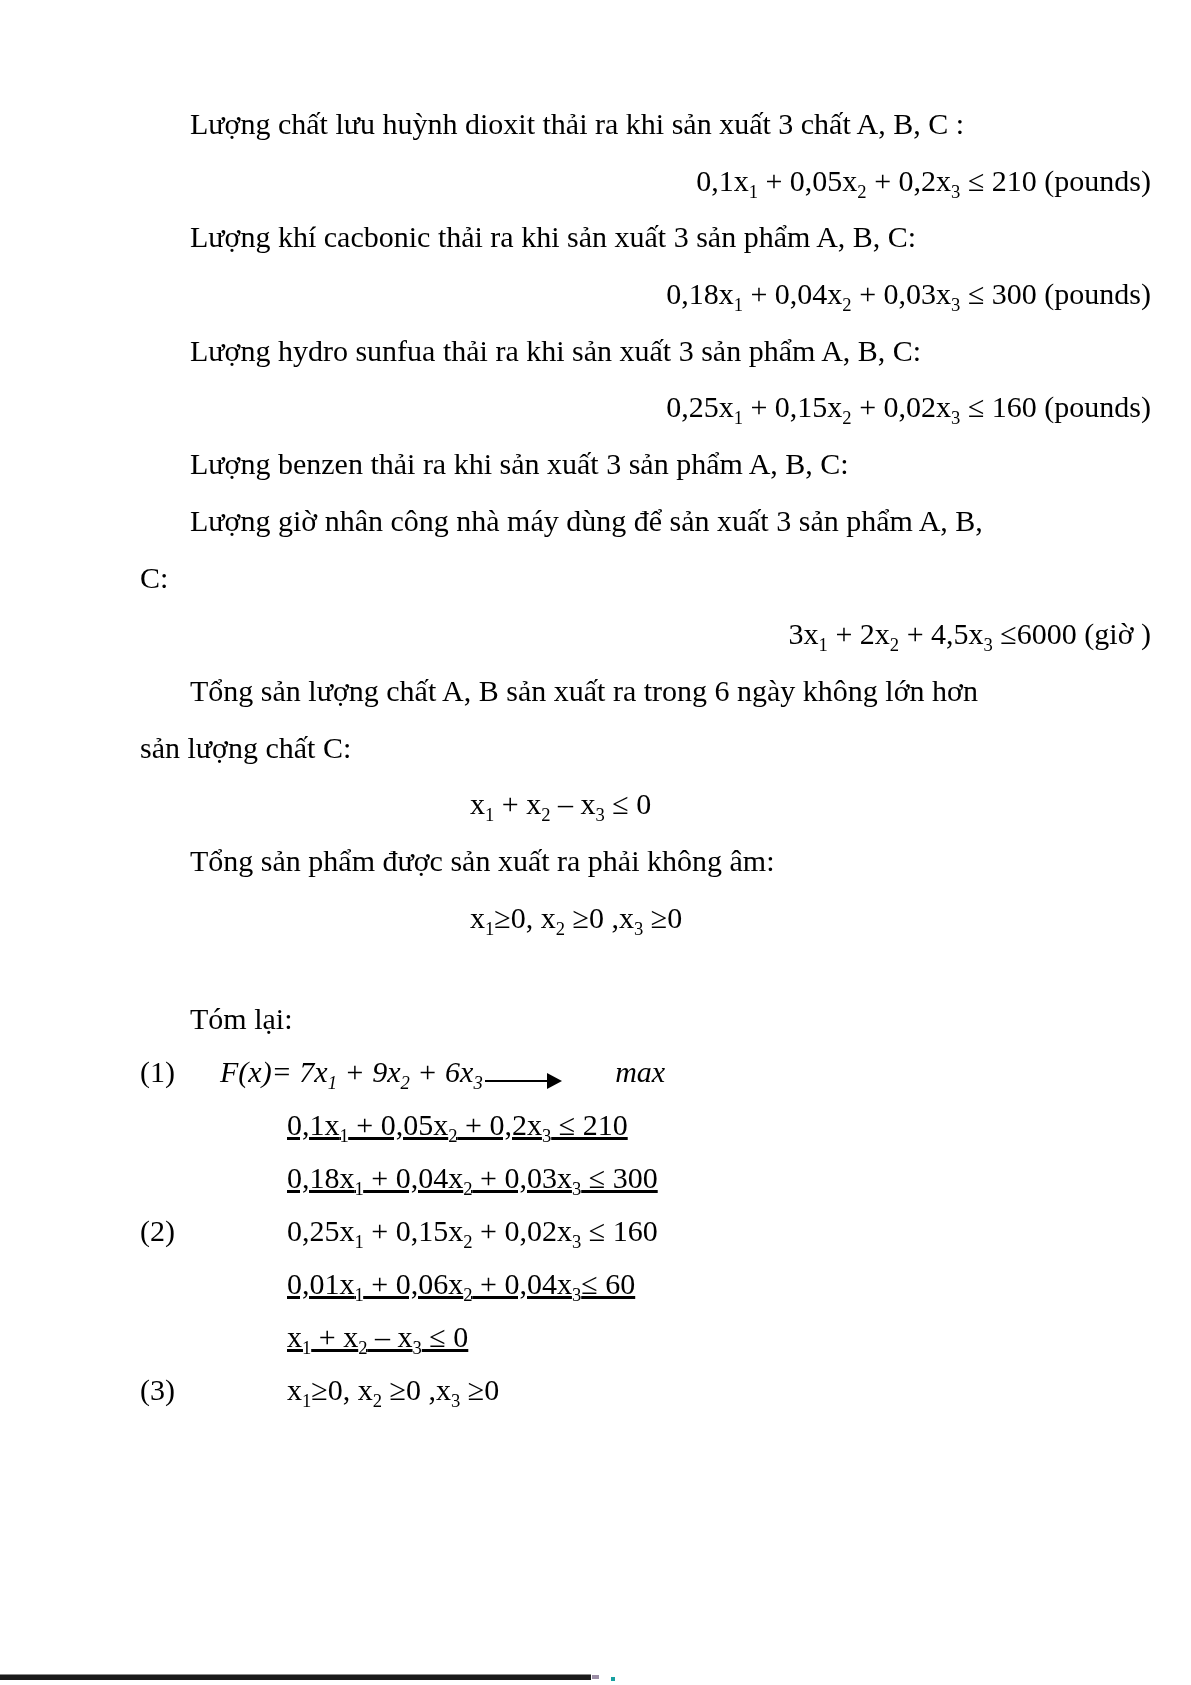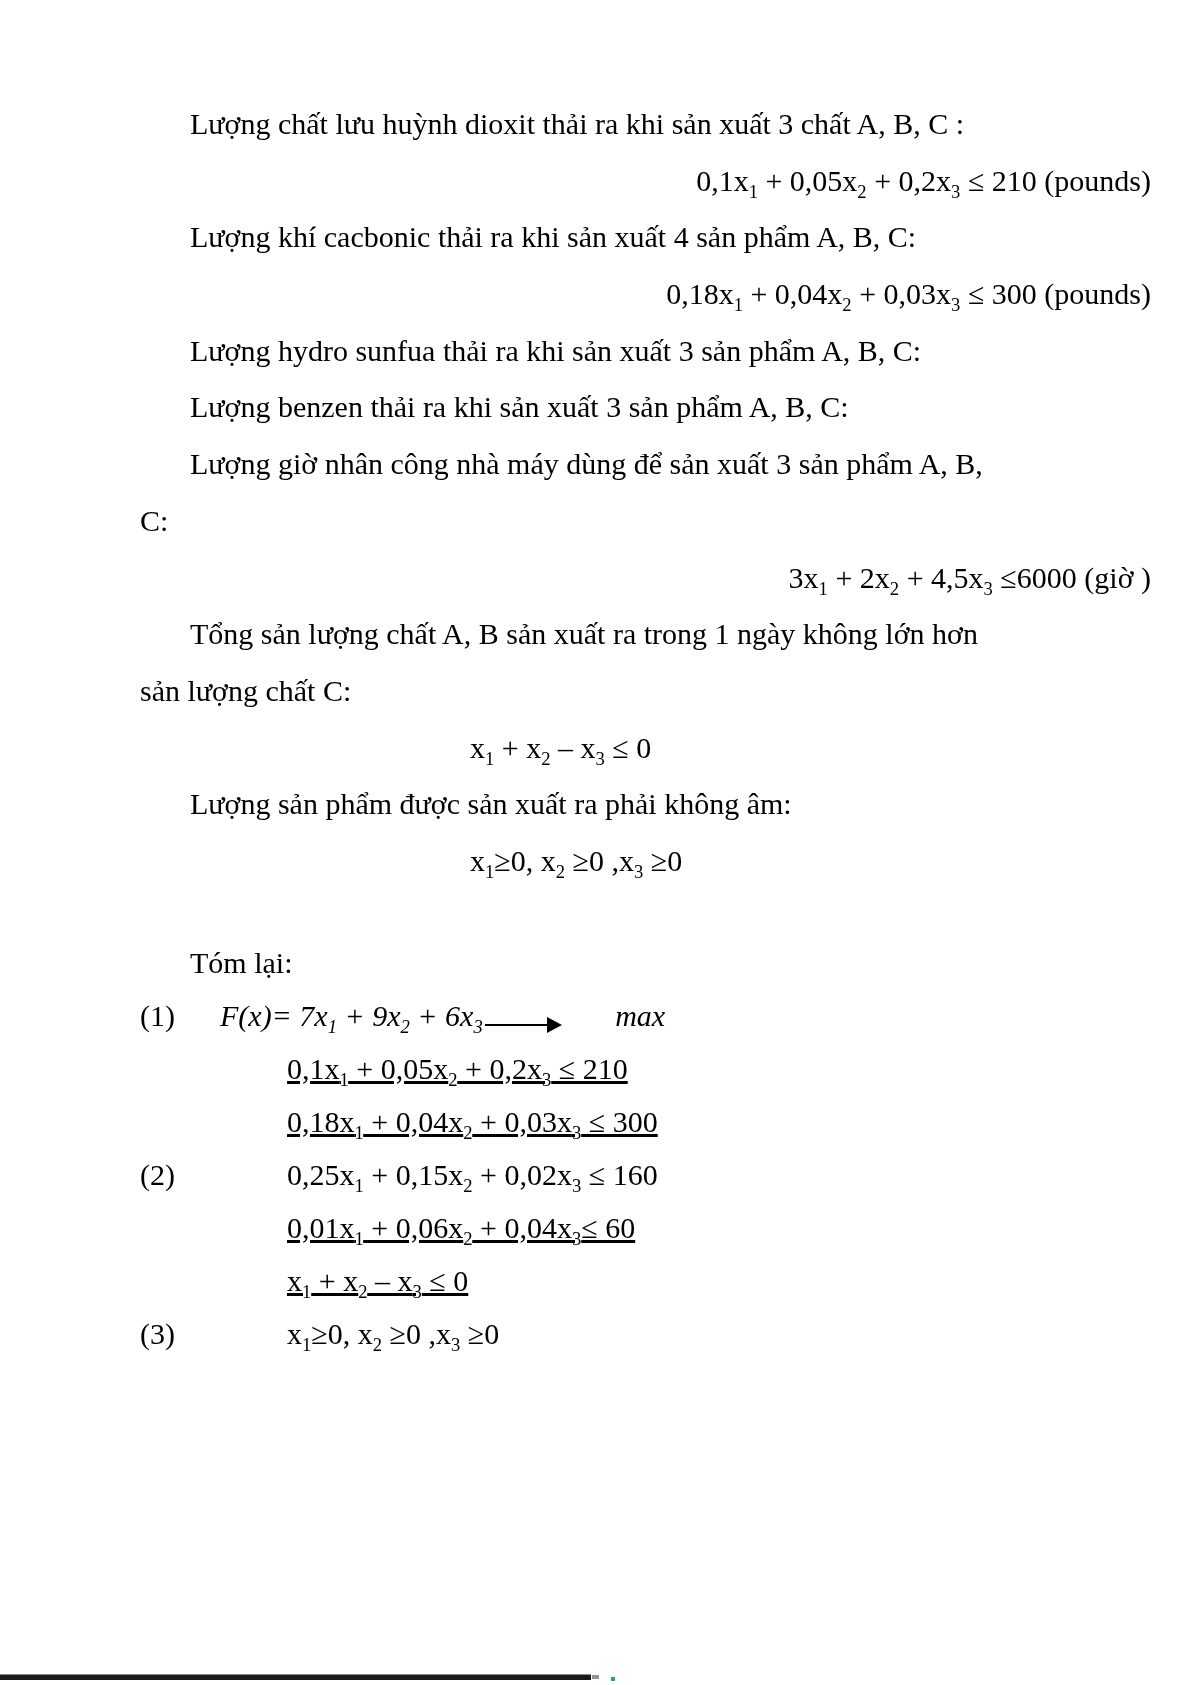--- a/index.html
+++ b/index.html
@@ -54,31 +54,32 @@
   .rule-tick{position:absolute;left:592px;top:1675px;width:7px;height:4px;}
   .rule-dot{position:absolute;left:611px;top:1677px;width:4px;height:4px;}
 </style>
 </head>
 <body>
 
 <div class="page">
   <div class="doc" id="doc-lines">
       <div class="line para">Lượng chất lưu huỳnh dioxit thải ra khi sản xuất 3 chất A, B, C :</div>
       <div class="line eq">0,1x<sub>1</sub> + 0,05x<sub>2</sub> + 0,2x<sub>3</sub> ≤ 210 (pounds)</div>
-      <div class="line para">Lượng khí cacbonic thải ra khi sản xuất 4 sản phẩm A, B, C:</div>
+      <div class="line para">Lượng khí cacbonic thải ra khi sản xuất 3 sản phẩm A, B, C:</div>
       <div class="line eq">0,18x<sub>1</sub> + 0,04x<sub>2</sub> + 0,03x<sub>3</sub> ≤ 300 (pounds)</div>
       <div class="line para">Lượng hydro sunfua thải ra khi sản xuất 3 sản phẩm A, B, C:</div>
+      <div class="line eq">0,25x<sub>1</sub> + 0,15x<sub>2</sub> + 0,02x<sub>3</sub> ≤ 160 (pounds)</div>
       <div class="line para">Lượng benzen thải ra khi sản xuất 3 sản phẩm A, B, C:</div>
       <div class="line para">Lượng giờ nhân công nhà máy dùng để sản xuất 3 sản phẩm A, B,</div>
       <div class="line para-cont">C:</div>
       <div class="line eq">3x<sub>1</sub> + 2x<sub>2</sub> + 4,5x<sub>3</sub> ≤6000 (giờ )</div>
-      <div class="line para">Tổng sản lượng chất A, B sản xuất ra trong 1 ngày không lớn hơn</div>
+      <div class="line para">Tổng sản lượng chất A, B sản xuất ra trong 6 ngày không lớn hơn</div>
       <div class="line para-cont">sản lượng chất C:</div>
       <div class="line eq-short">x<sub>1</sub> + x<sub>2</sub> – x<sub>3</sub> ≤ 0</div>
-      <div class="line para">Lượng sản phẩm được sản xuất ra phải không âm:</div>
+      <div class="line para">Tổng sản phẩm được sản xuất ra phải không âm:</div>
       <div class="line eq-short">x<sub>1</sub>≥0, x<sub>2</sub> ≥0 ,x<sub>3</sub> ≥0</div>
       <div class="gapline"></div>
       <div class="line para sum">Tóm lại:</div>
       <div class="line labeled-f sum"><span class="label">(1)</span><span class="content">F(x)= 7x<sub>1</sub> + 9x<sub>2</sub> + 6x<sub>3</sub><span class="arrow"></span>       max</span></div>
       <div class="line eq-sum sum">0,1x<sub>1</sub> + 0,05x<sub>2</sub> + 0,2x<sub>3</sub> ≤ 210</div>
       <div class="line eq-sum sum">0,18x<sub>1</sub> + 0,04x<sub>2</sub> + 0,03x<sub>3</sub> ≤ 300</div>
       <div class="line labeled-sum sum"><span class="label">(2)</span><span class="content">0,25x<sub>1</sub> + 0,15x<sub>2</sub> + 0,02x<sub>3</sub> ≤ 160</span></div>
       <div class="line eq-sum sum">0,01x<sub>1</sub> + 0,06x<sub>2</sub> + 0,04x<sub>3</sub>≤ 60</div>
       <div class="line eq-sum sum">x<sub>1</sub> + x<sub>2</sub> – x<sub>3</sub> ≤ 0</div>
       <div class="line labeled-sum sum"><span class="label">(3)</span><span class="content">x<sub>1</sub>≥0, x<sub>2</sub> ≥0 ,x<sub>3</sub> ≥0</span></div>

